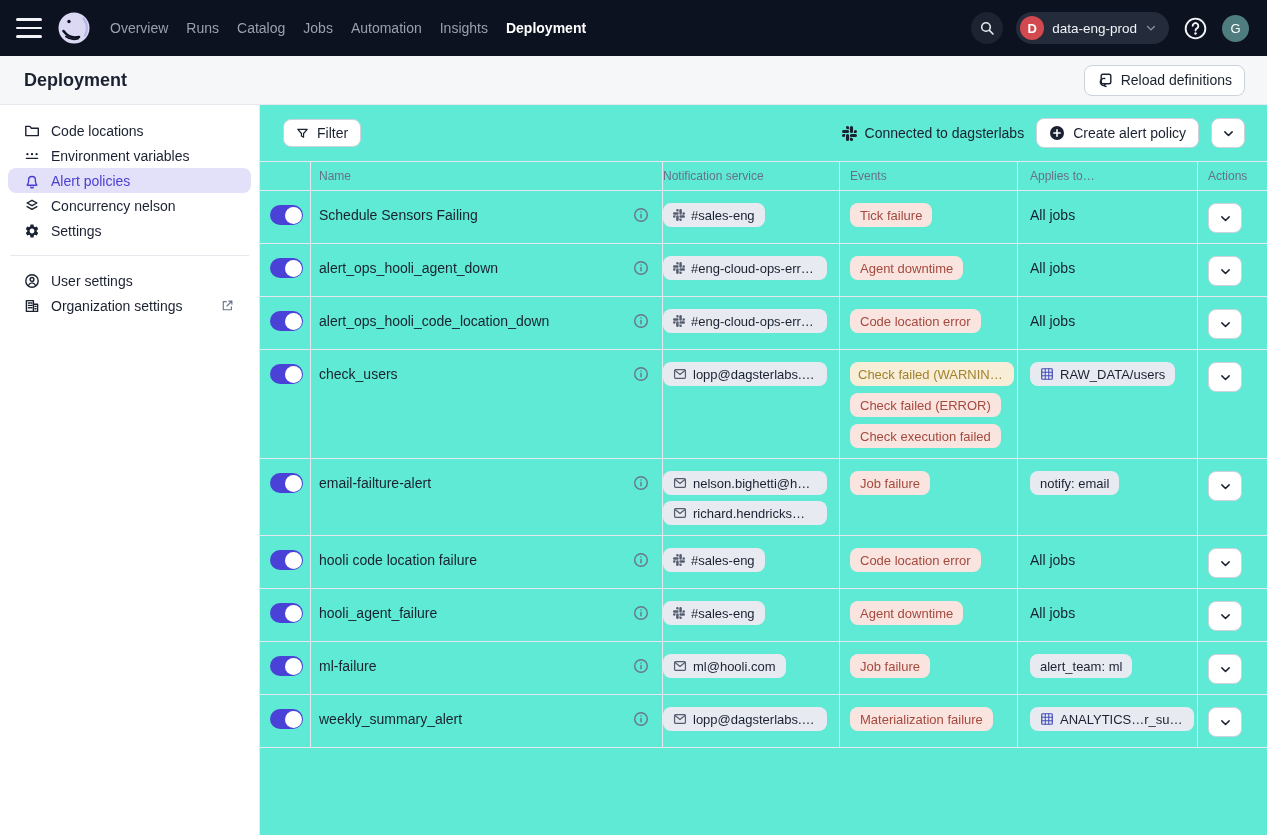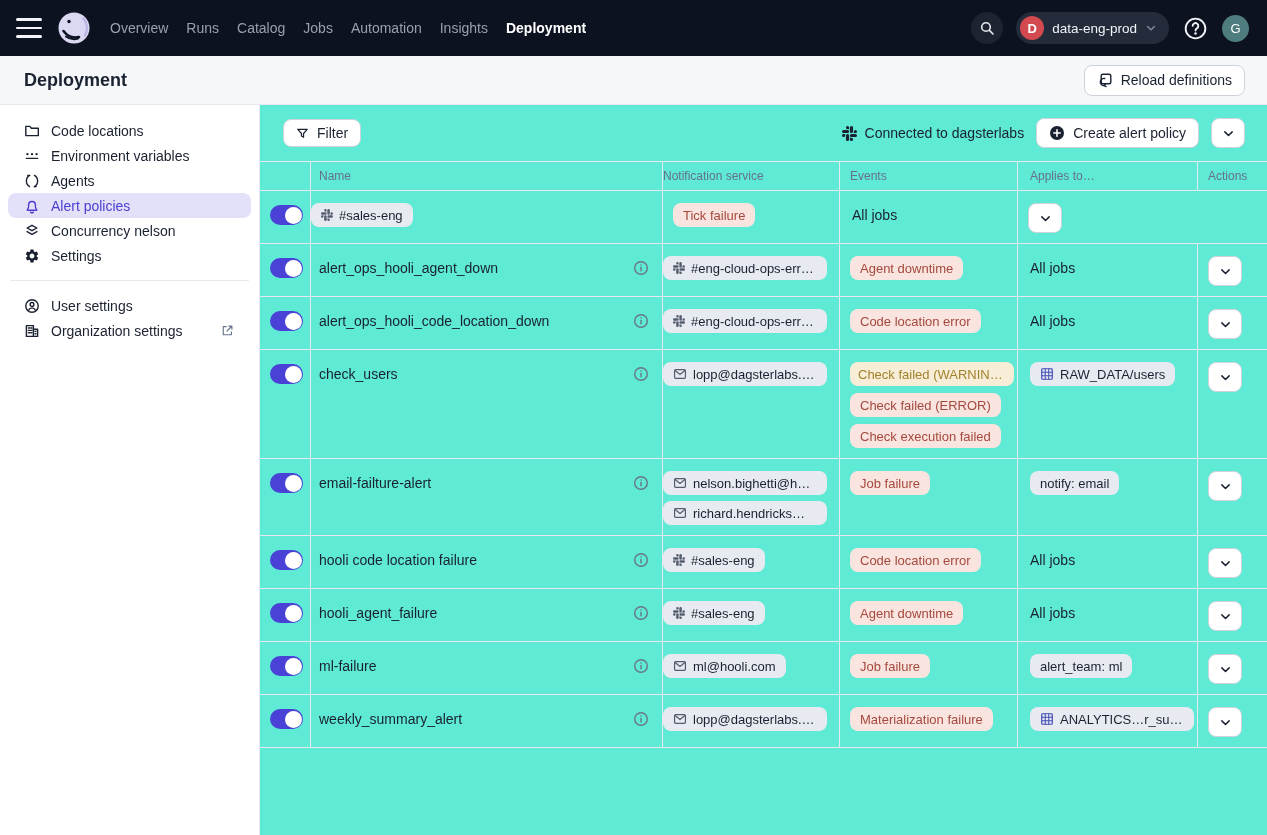--- a/index.html
+++ b/index.html
@@ -197,31 +197,20 @@
             <svg width="16" height="16" viewBox="0 0 16 16" fill="none" stroke="currentColor" stroke-width="1.4" stroke-linecap="round" stroke-linejoin="round">
               <circle cx="3.4" cy="6.2" r="1.15" fill="currentColor" stroke="none"></circle>
               <circle cx="8" cy="6.2" r="1.15" fill="currentColor" stroke="none"></circle>
               <circle cx="12.6" cy="6.2" r="1.15" fill="currentColor" stroke="none"></circle>
               <path d="M2.4 10.4h11.2"></path>
             </svg>
           </span>
     <span class="side-label">Environment variables</span>
 
   </div>
-  <div class="side-item">
-    <span class="icon">
-            <svg width="16" height="16" viewBox="0 0 16 16" fill="none" stroke="currentColor" stroke-width="1.4" stroke-linecap="round" stroke-linejoin="round">
-              <path d="M5.6 2.4C3.6 3.5 2.4 5.6 2.4 8s1.2 4.5 3.2 5.6"></path>
-              <path d="M10.4 2.4c2 1.1 3.2 3.2 3.2 5.6s-1.2 4.5-3.2 5.6"></path>
-              <path d="M5.6 2.4H3.8M10.4 13.6h1.8"></path>
-            </svg>
-          </span>
-    <span class="side-label">Agents</span>
-
-  </div>
   <div class="side-item active">
     <span class="icon">
             <svg width="16" height="16" viewBox="0 0 16 16" fill="none" stroke="currentColor" stroke-width="1.4" stroke-linecap="round" stroke-linejoin="round">
               <path d="M3.3 12.3h9.4v-.6c-.9-1-1.3-2.4-1.3-3.8v-1a3.4 3.4 0 0 0-6.8 0v1c0 1.4-.4 2.8-1.3 3.8z"></path>
               <path d="M6.7 14.1a1.45 1.45 0 0 0 2.6 0"></path>
             </svg>
           </span>
     <span class="side-label">Alert policies</span>
 
   </div>
@@ -324,20 +313,30 @@
         <div class="cell c-applies">Applies to…</div>
         <div class="cell c-actions">Actions</div>
       </div>
       <div id="table-rows">
   <div class="trow body-row" style="min-height:50px">
     <div class="cell c-toggle">
       <div class="toggle on">
                 <div class="knob"></div>
               </div>
     </div>
+    <div class="cell c-name">
+      <span class="row-name">Schedule Sensors Failing</span>
+      <span class="icon info">
+                <svg width="16" height="16" viewBox="0 0 16 16" fill="none" stroke="currentColor" stroke-width="1.4" stroke-linecap="round" stroke-linejoin="round">
+                  <circle cx="8" cy="8" r="6.3"></circle>
+                  <path d="M8 7.4v3.3"></path>
+                  <circle cx="8" cy="5.1" r=".75" fill="currentColor" stroke="none"></circle>
+                </svg>
+              </span>
+    </div>
     <div class="cell c-notif">
               <div class="stack" style="gap:6px">
   <span class="badge gray">
     <span class="icon">
                     <svg width="12" height="12" viewBox="0 0 24 24" fill="currentColor">
                       <path d="M5.042 15.165a2.528 2.528 0 0 1-2.52 2.523A2.528 2.528 0 0 1 0 15.165a2.527 2.527 0 0 1 2.522-2.52h2.52v2.52zM6.313 15.165a2.527 2.527 0 0 1 2.521-2.52 2.527 2.527 0 0 1 2.521 2.52v6.313A2.528 2.528 0 0 1 8.834 24a2.528 2.528 0 0 1-2.521-2.522v-6.313zM8.834 5.042a2.528 2.528 0 0 1-2.521-2.52A2.528 2.528 0 0 1 8.834 0a2.528 2.528 0 0 1 2.521 2.522v2.52H8.834zM8.834 6.313a2.528 2.528 0 0 1 2.521 2.521 2.528 2.528 0 0 1-2.521 2.521H2.522A2.528 2.528 0 0 1 0 8.834a2.528 2.528 0 0 1 2.522-2.521h6.312zM18.956 8.834a2.528 2.528 0 0 1 2.522-2.521A2.528 2.528 0 0 1 24 8.834a2.528 2.528 0 0 1-2.522 2.521h-2.522V8.834zM17.688 8.834a2.528 2.528 0 0 1-2.523 2.521 2.527 2.527 0 0 1-2.52-2.521V2.522A2.527 2.527 0 0 1 15.165 0a2.528 2.528 0 0 1 2.523 2.522v6.312zM15.165 18.956a2.528 2.528 0 0 1 2.523 2.522A2.528 2.528 0 0 1 15.165 24a2.527 2.527 0 0 1-2.52-2.522v-2.522h2.52zM15.165 17.688a2.527 2.527 0 0 1-2.52-2.523 2.526 2.526 0 0 1 2.52-2.52h6.313A2.527 2.527 0 0 1 24 15.165a2.528 2.528 0 0 1-2.522 2.523h-6.313z"></path>
                     </svg>
                   </span>
     <span class="badge-label">#sales-eng</span>
   </span>

